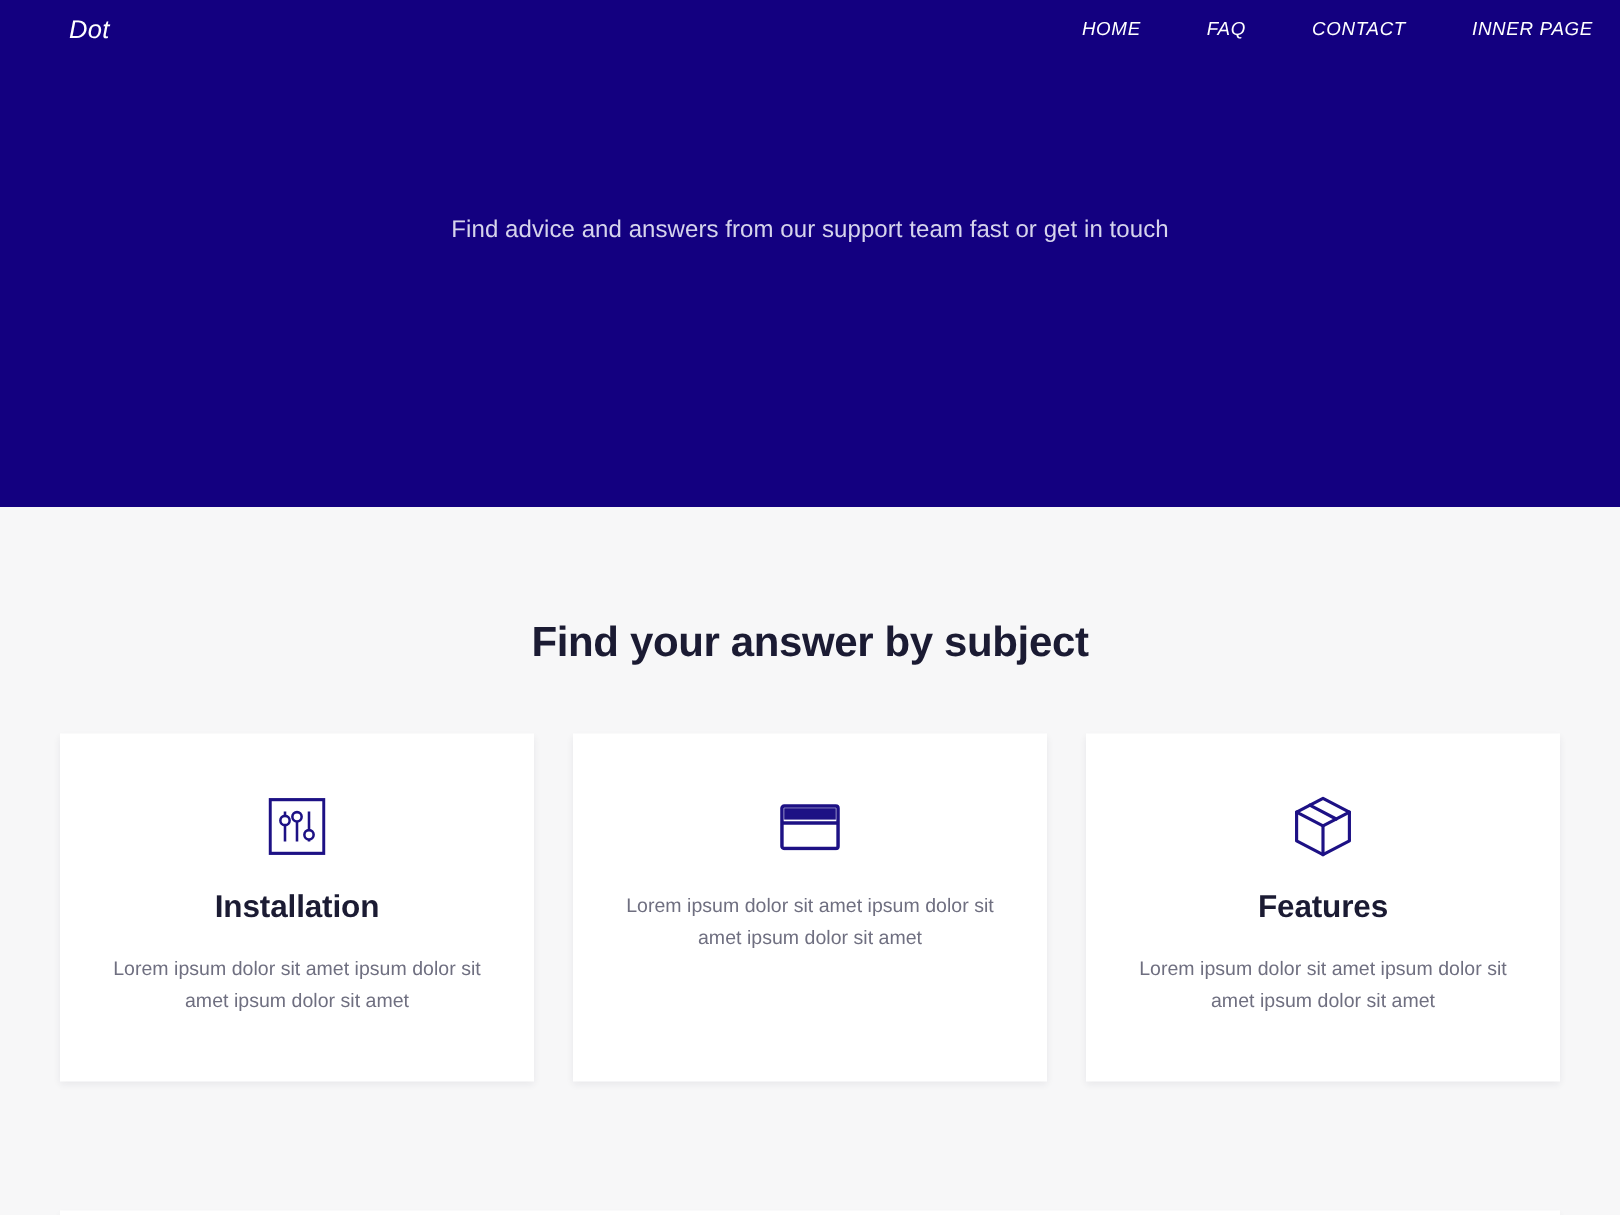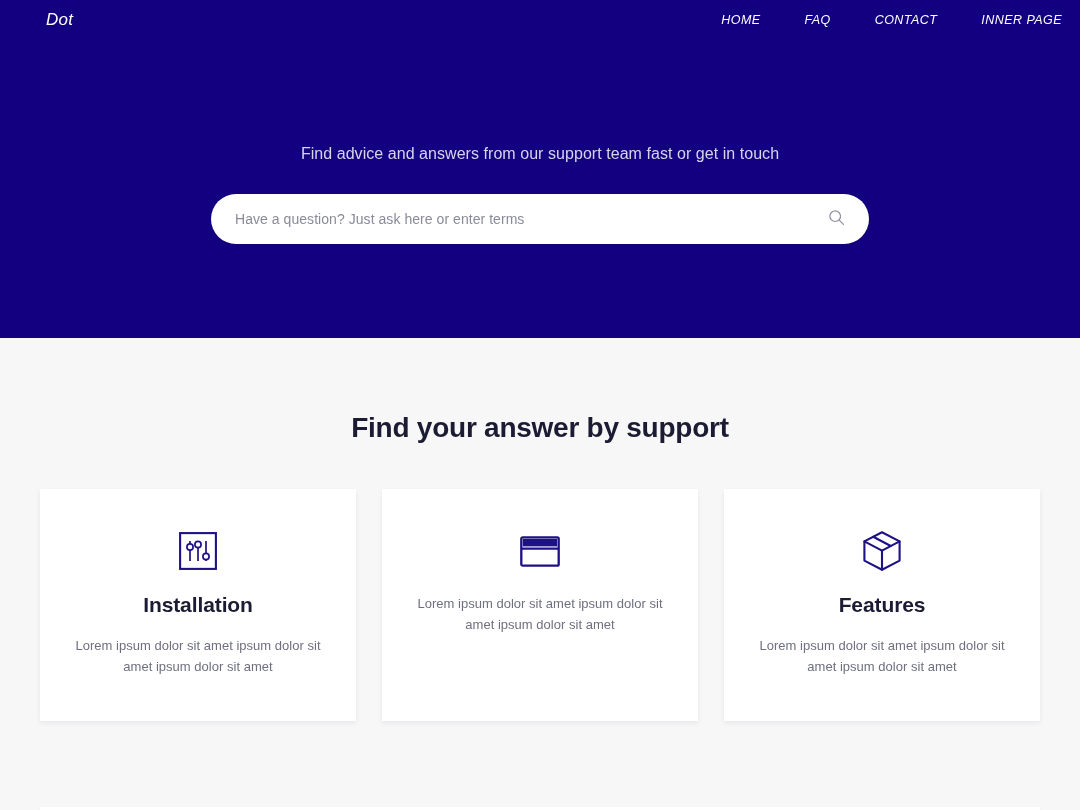--- a/index.html
+++ b/index.html
@@ -206,37 +206,26 @@
       </li>
       <li>
         <a href="#">INNER PAGE</a>
       </li>
     </ul>
   </nav>
 
   <div class="hero-body">
     <p class="hero-sub">Find advice and answers from our support team fast or get in touch</p>
 
-    <div class="search-wrap">
-      <input class="search-input" type="text" placeholder="Have a question? Just ask here or enter terms" style="">
-      <button class="search-btn">
-        <span>
-          <svg width="17" height="17" viewBox="0 0 17 17" fill="none">
-            <circle cx="7.2" cy="7.2" r="5.3" stroke="#8e8e9e" stroke-width="1.2"></circle>
-            <line x1="11.2" y1="11.2" x2="15.4" y2="15.4" stroke="#8e8e9e" stroke-width="1.2" stroke-linecap="round"></line>
-          </svg>
-        </span>
-      </button>
-    </div>
   </div>
 </header>
 
 <section class="subjects">
 
-  <h2 class="section-title">Find your answer by support</h2>
+  <h2 class="section-title">Find your answer by subject</h2>
 
   <div class="cards">
 
     <article class="card">
       <div class="card-icon">
         <svg width="38" height="38" viewBox="0 0 38 38" fill="none">
           <rect x="1.1" y="1.1" width="35.8" height="35.8" stroke="#1d1185" stroke-width="2.1"></rect>
           <line x1="11" y1="9" x2="11" y2="29" stroke="#1d1185" stroke-width="1.7"></line>
           <line x1="19" y1="9" x2="19" y2="29" stroke="#1d1185" stroke-width="1.7"></line>
           <line x1="27" y1="9" x2="27" y2="29" stroke="#1d1185" stroke-width="1.7"></line>

